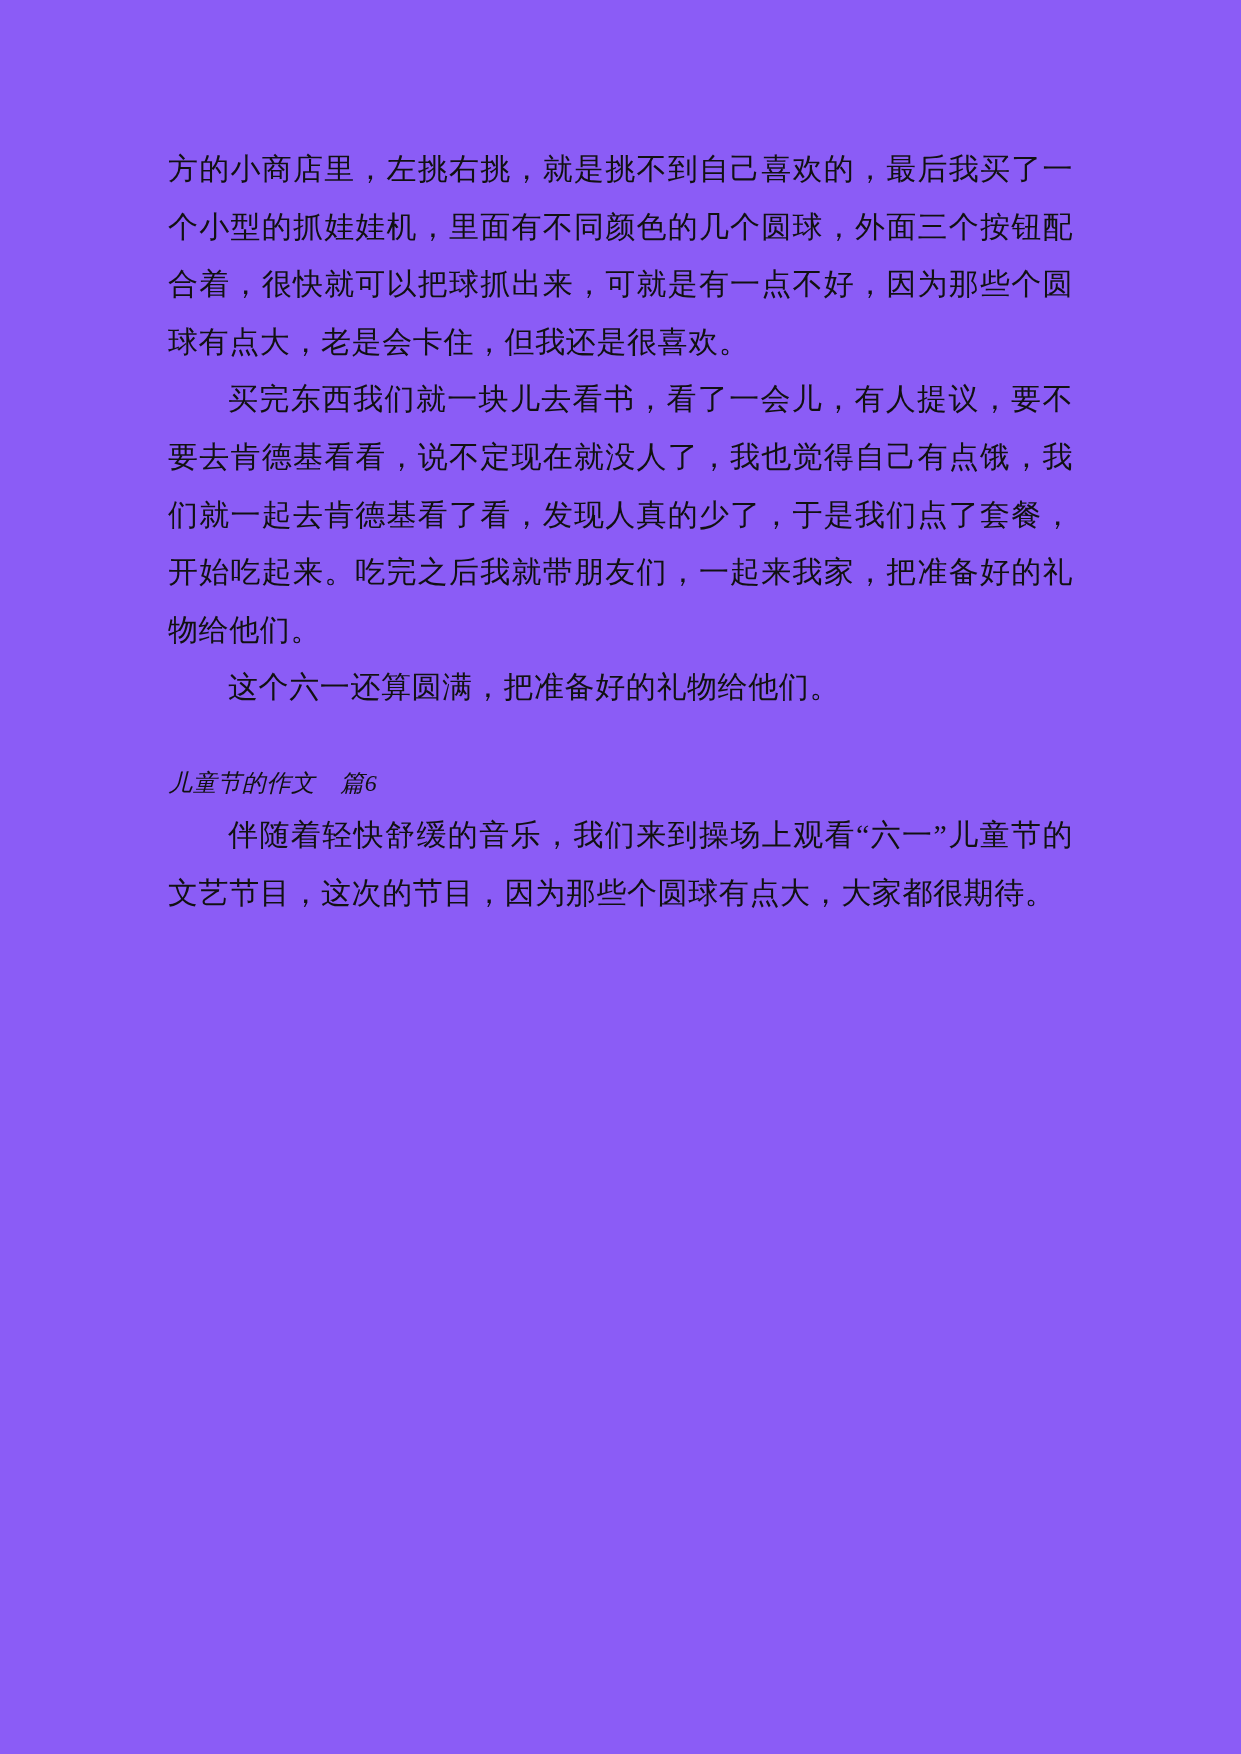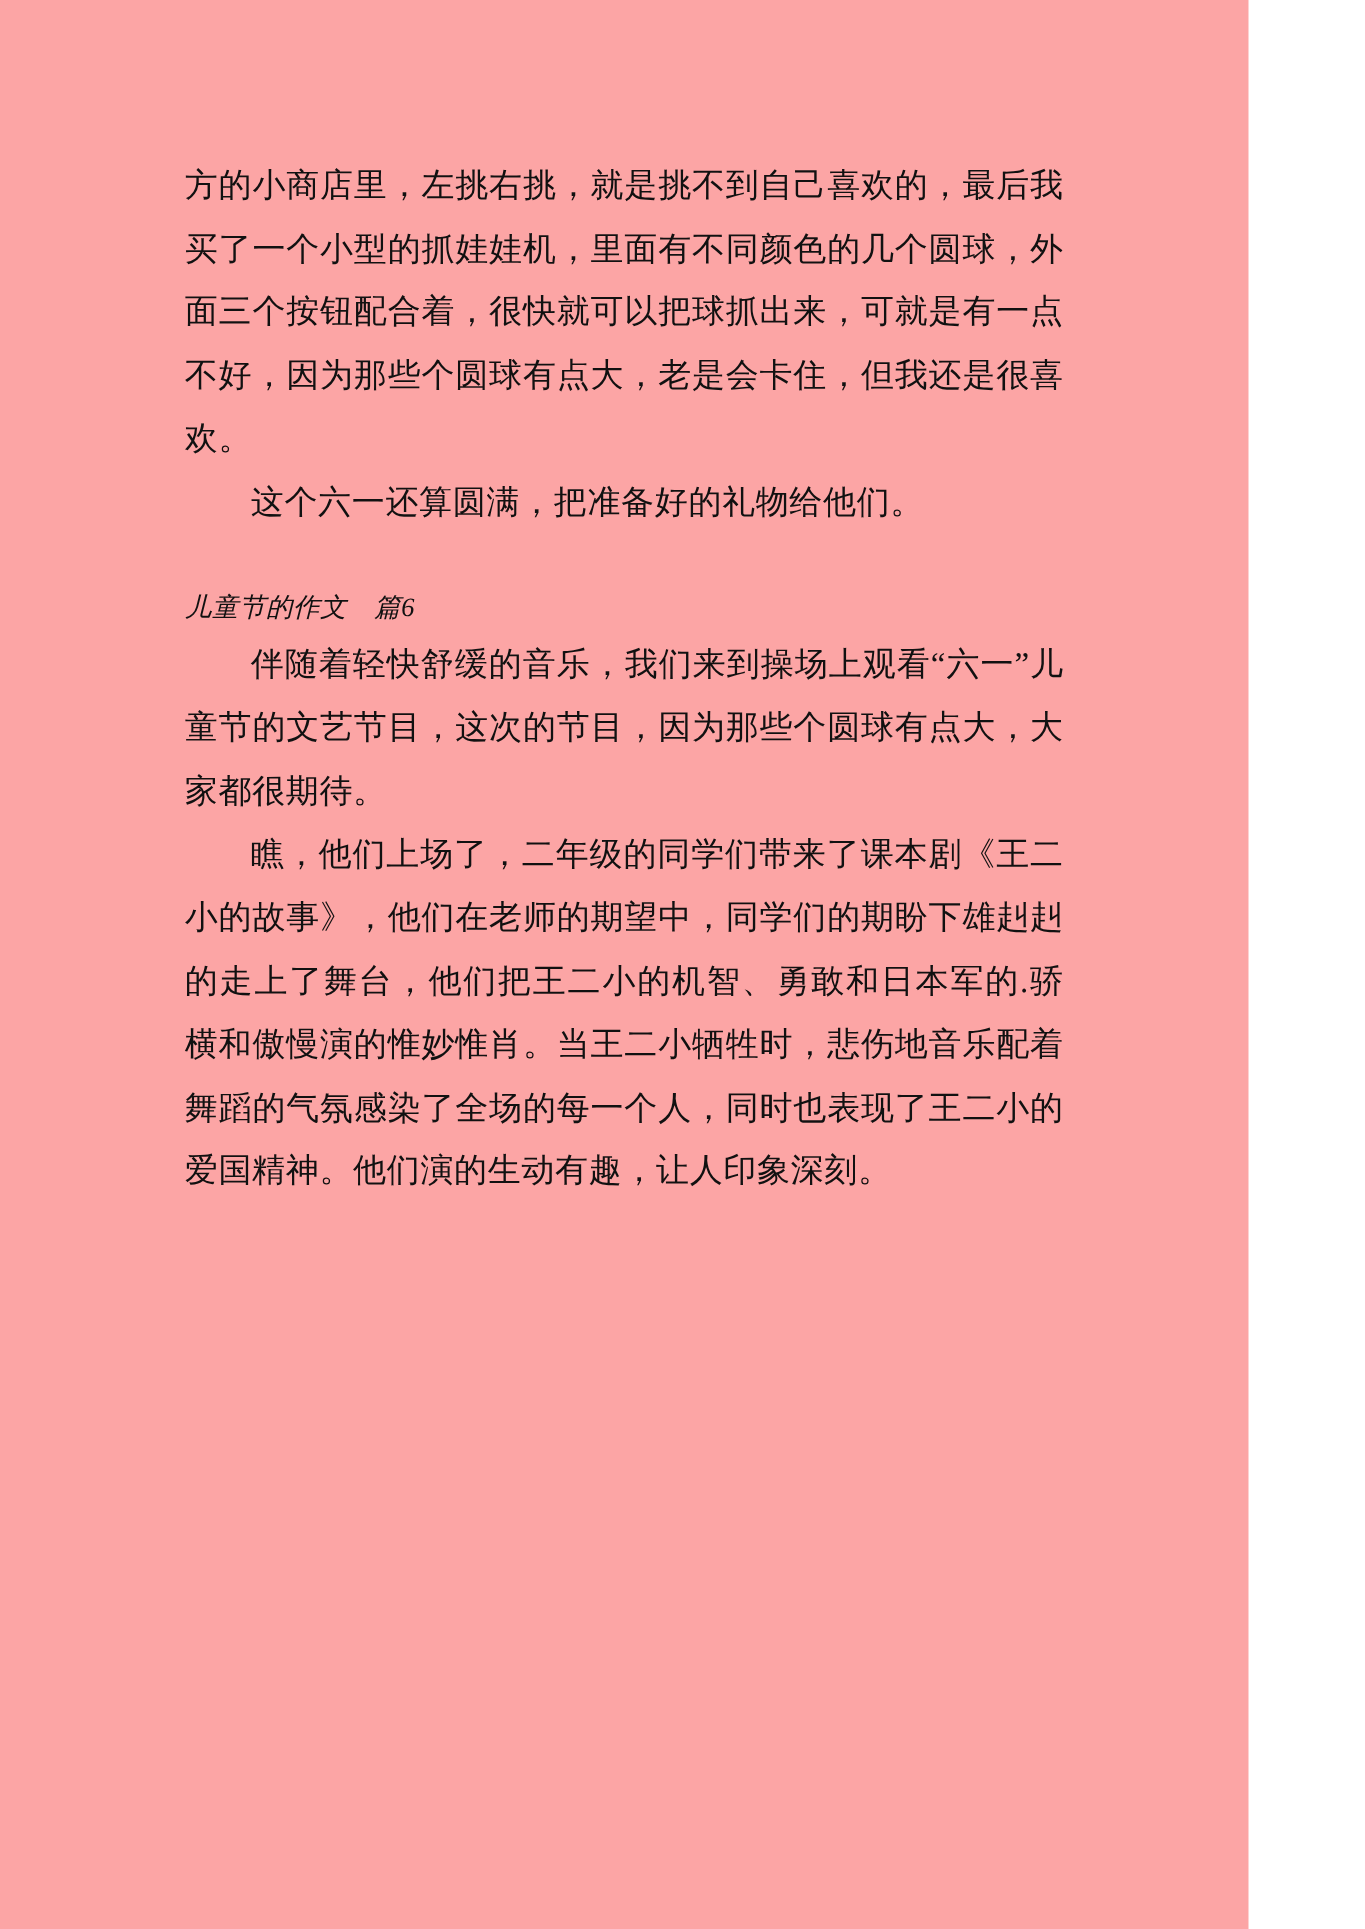--- a/index.html
+++ b/index.html
@@ -8,25 +8,25 @@
     background: #ffffff;
   }
   body {
     width: 1241px;
     height: 1754px;
     font-family: "Liberation Serif", "DejaVu Serif", serif;
     color: #1a1a1a;
   }
   .page {
     position: relative;
-    width: 1135px;
+    width: 1241px;
     height: 1754px;
     box-sizing: border-box;
     padding: 140px 168px 60px 168px;
-    background: #fca5a5;
+    background: #8b5cf6;
   }
   .doc-body {
     font-size: 30px;
     line-height: 1.92;
     letter-spacing: 0.6px;
     text-align: justify;
     text-justify: inter-ideograph;
     color: #111111;
   }
   .para {
@@ -46,21 +46,21 @@
     font-style: italic;
   }
 </style>
 </head>
 <body>
 
 <div class="page">
   <div class="doc-body">
 
     <p class="para no-indent">方的小商店里，左挑右挑，就是挑不到自己喜欢的，最后我买了一个小型的抓娃娃机，里面有不同颜色的几个圆球，外面三个按钮配合着，很快就可以把球抓出来，可就是有一点不好，因为那些个圆球有点大，老是会卡住，但我还是很喜欢。</p>
+    <p class="para">买完东西我们就一块儿去看书，看了一会儿，有人提议，要不要去肯德基看看，说不定现在就没人了，我也觉得自己有点饿，我们就一起去肯德基看了看，发现人真的少了，于是我们点了套餐，开始吃起来。吃完之后我就带朋友们，一起来我家，把准备好的礼物给他们。</p>
     <p class="para">这个六一还算圆满，把准备好的礼物给他们。</p>
 
     <p class="heading">儿童节的作文　篇6</p>
 
     <p class="para">伴随着轻快舒缓的音乐，我们来到操场上观看“六一”儿童节的文艺节目，这次的节目，因为那些个圆球有点大，大家都很期待。</p>
-    <p class="para">瞧，他们上场了，二年级的同学们带来了课本剧《王二小的故事》，他们在老师的期望中，同学们的期盼下雄赳赳的走上了舞台，他们把王二小的机智、勇敢和日本军的.骄横和傲慢演的惟妙惟肖。当王二小牺牲时，悲伤地音乐配着舞蹈的气氛感染了全场的每一个人，同时也表现了王二小的爱国精神。他们演的生动有趣，让人印象深刻。</p>
 
   </div>
 </div>
 
 </body></html>

